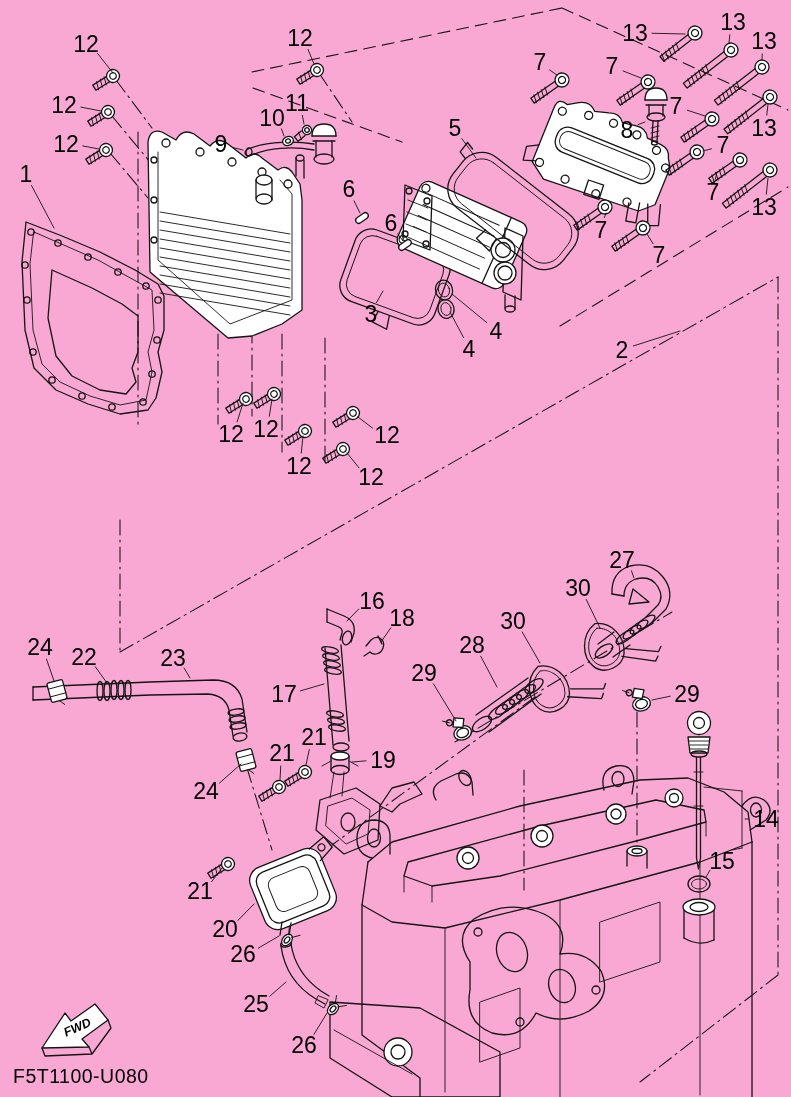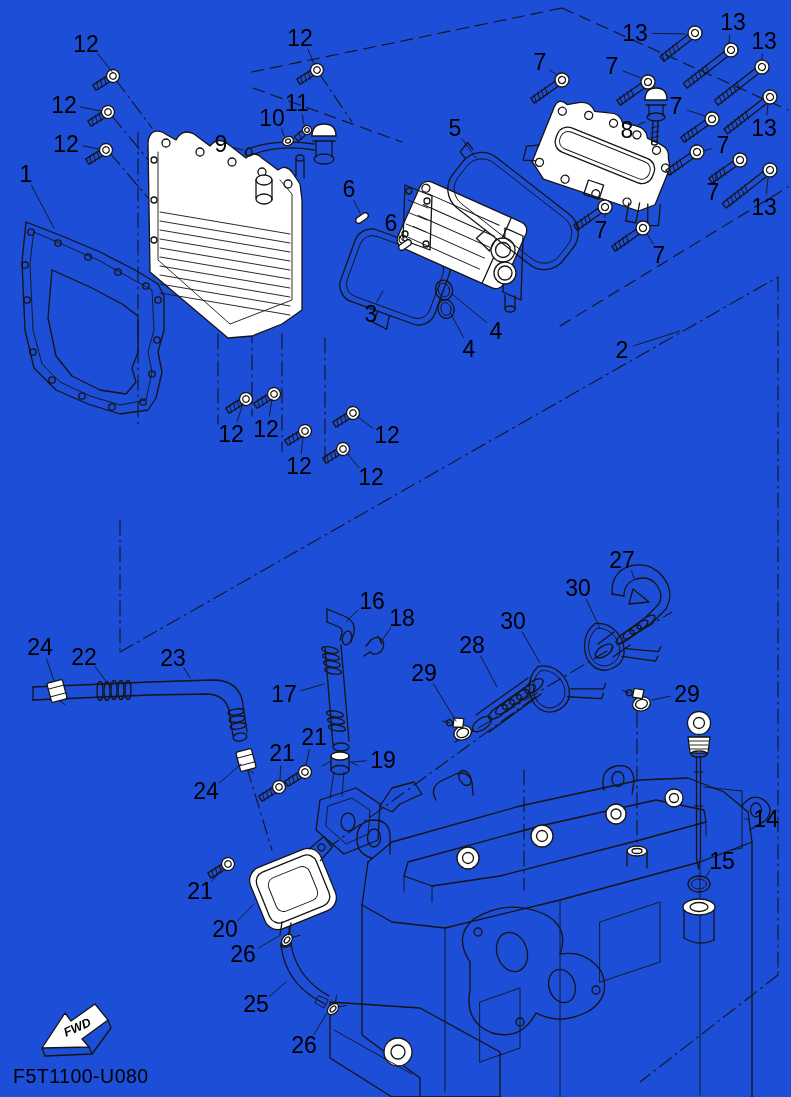--- a/index.html
+++ b/index.html
@@ -1,16 +1,16 @@
 <!DOCTYPE html>
 <html><head>
 <meta charset="utf-8">
 <style>
   html,body{margin:0;padding:0;background:#e8e8e8}
-  .stage{width:791px;height:1097px;background:#1d4ed8;position:relative;overflow:hidden;
+  .stage{width:791px;height:1097px;background:#f9a8d4;position:relative;overflow:hidden;
          font-family:"Liberation Sans",sans-serif}
   svg{display:block}
   path,line,rect,circle,ellipse,polyline{stroke:#141414;fill:none;stroke-width:1.3;
       stroke-linecap:round;stroke-linejoin:round}
   .dash{stroke-dasharray:12 7;stroke-width:1.1}
   .dashdot{stroke-dasharray:15 5 2 5;stroke-width:1.05}
   .thin{stroke-width:.9}
   .wfill{fill:#ffffff}
   text{stroke:none;fill:#000;font-family:"Liberation Sans",sans-serif}
   text.callout{font-size:23px;text-anchor:middle}

